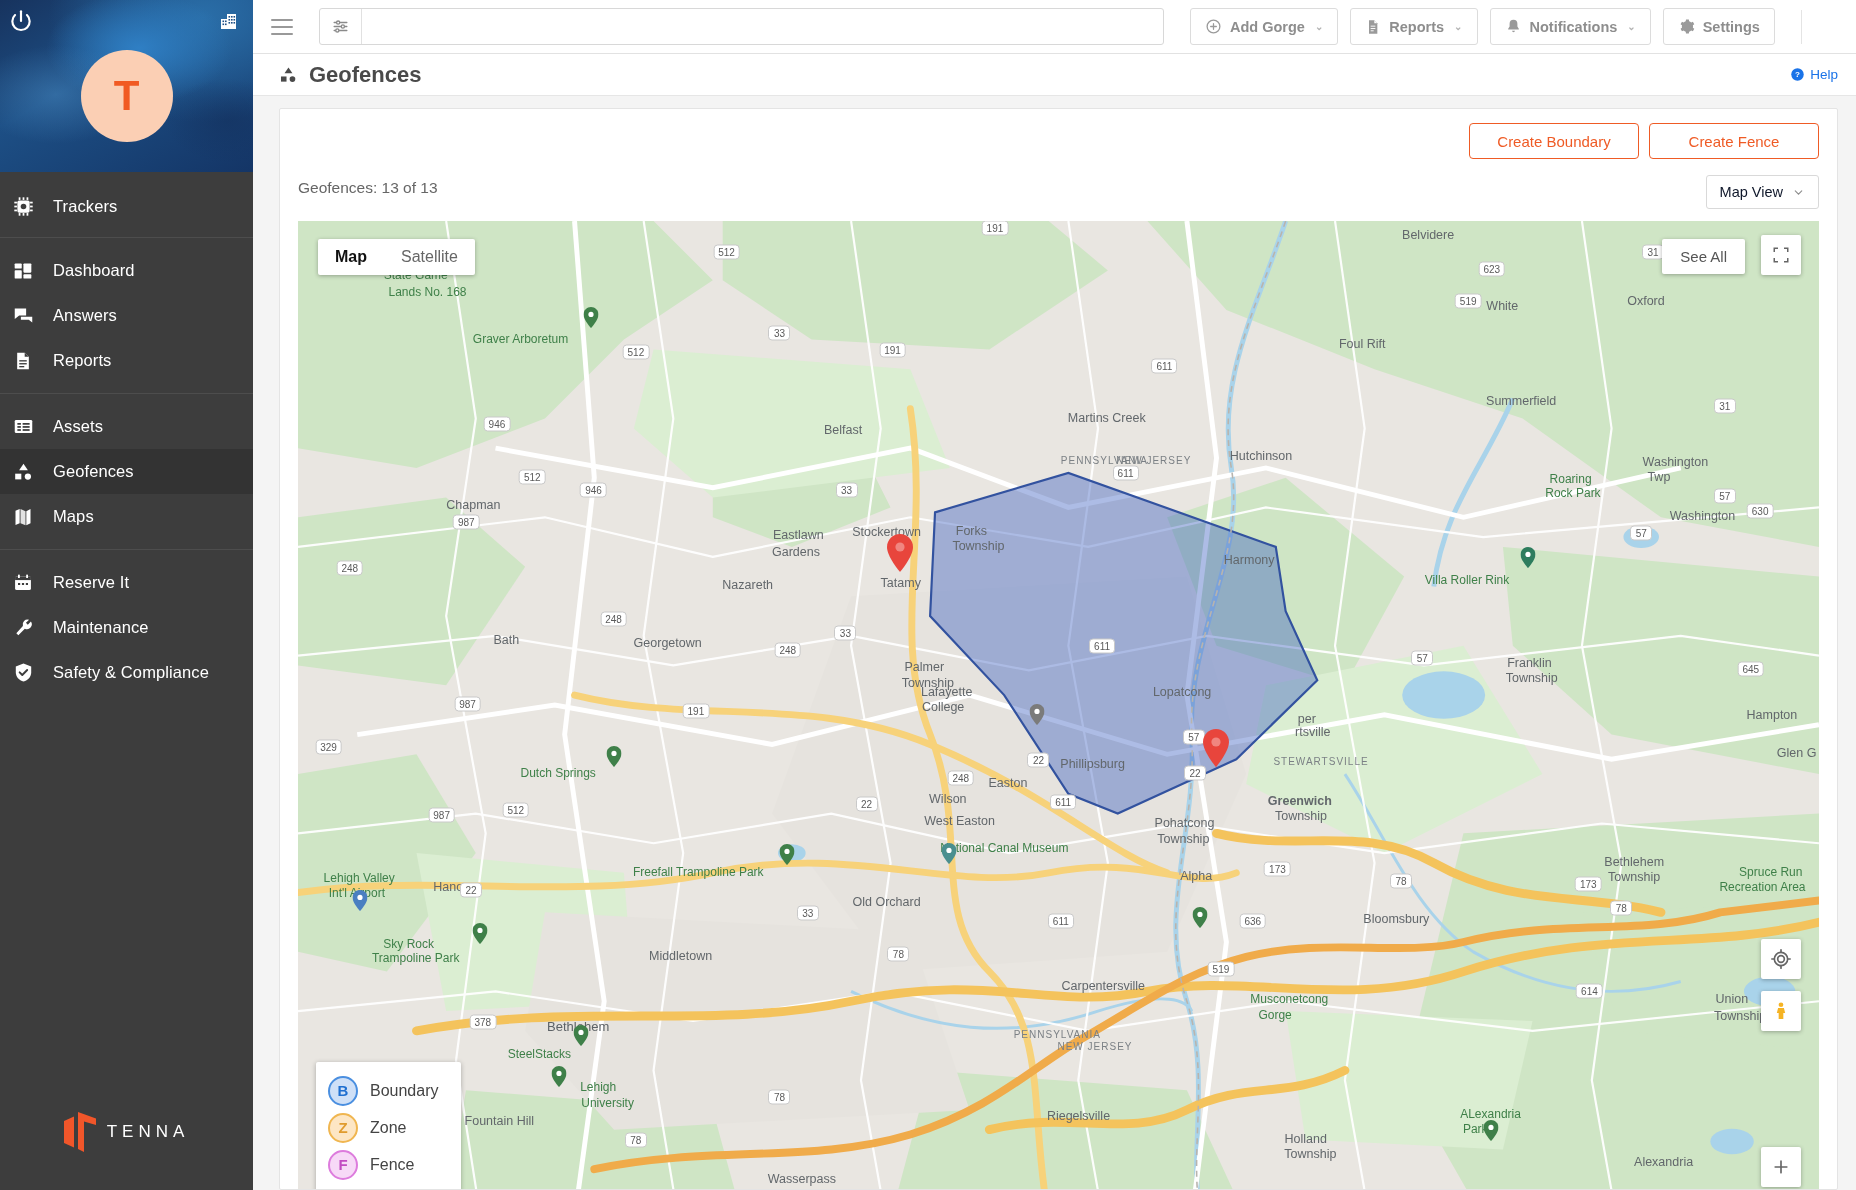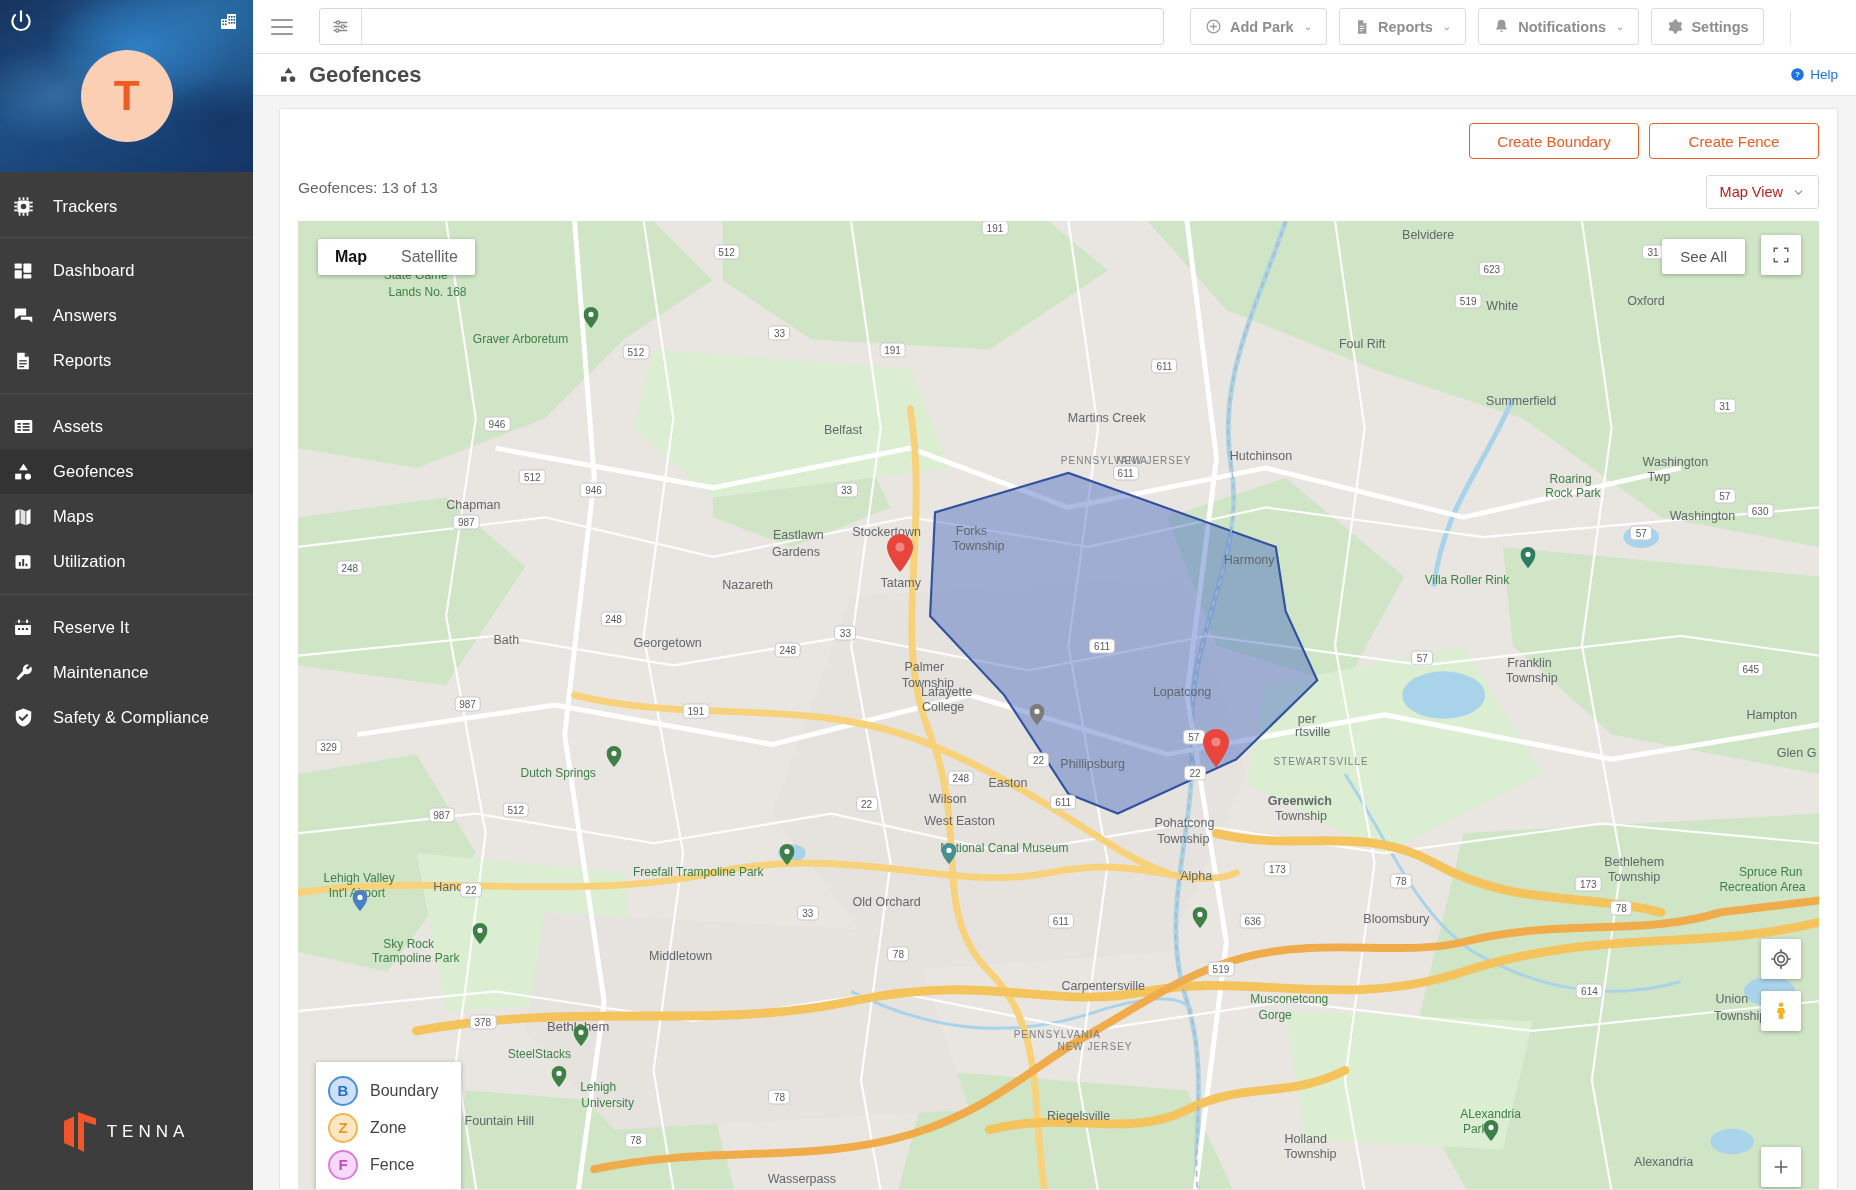--- a/index.html
+++ b/index.html
@@ -94,21 +94,21 @@
   .obtn {
     border: 1px solid #ef5b25; color: #ef5b25; background: #fff; border-radius: 4px;
     height: 36px; min-width: 170px; padding: 0 18px; font-size: 15px; cursor: pointer;
     font-family: inherit;
   }
   .meta-row { display:flex; align-items:flex-start; justify-content:space-between; }
   .geocount { font-size: 15.5px; color: #666; padding-top: 4px;}
   .mapview-btn {
     border: 1px solid #d9d9d9; background:#fff; border-radius: 3px; height: 34px;
     display:flex; align-items:center; gap: 9px; padding: 0 13px; cursor:pointer;
-    font-size: 14.5px; color:#b91c1c;
+    font-size: 14.5px; color:#0f172a;
   }
 
   
   .mapwrap { position: relative; flex: 1 1 auto; margin-top: 12px; overflow: hidden; background: #e8e6e1; }
   .mapcanvas { position:absolute; inset:0; }
   .maptype {
     position:absolute; left: 20px; top: 18px; display:flex; background:#fff; border-radius:2px;
     box-shadow: 0 1px 4px rgba(0,0,0,.3); overflow:hidden; z-index: 20;
   }
   .maptype div { padding: 9px 17px; font-size: 16px; color: #666; cursor:pointer; }
@@ -273,31 +273,20 @@
         <div class="nav-item">
           <span class="nav-ico">
             <svg viewBox="0 0 24 24" width="20" height="20" fill="#fff">
               <path d="M3 4.5l5-2v17l-5 2z"></path>
                 <path d="M9 2.5l6 2.5v17L9 19.5z" opacity=".85"></path>
                 <path d="M16 5l5-2.5v17L16 22z"></path>
             </svg>
           </span>
           <span>Maps</span>
         </div>
-        <div class="nav-item">
-          <span class="nav-ico">
-            <svg viewBox="0 0 24 24" width="20" height="20" fill="#fff">
-              <rect x="3" y="4" width="18" height="16" rx="2"></rect>
-              <rect x="7" y="12" width="2.4" height="5" fill="#3d3d3d"></rect>
-              <rect x="11" y="8.5" width="2.4" height="8.5" fill="#3d3d3d"></rect>
-              <rect x="15" y="14" width="2.4" height="3" fill="#3d3d3d"></rect>
-            </svg>
-          </span>
-          <span>Utilization</span>
-        </div>
       </div>
 
       <div class="nav-group">
         <div class="nav-item">
           <span class="nav-ico">
             <svg viewBox="0 0 24 24" width="20" height="20" fill="#fff">
               <rect x="2.5" y="4" width="19" height="16.5" rx="2"></rect>
               <rect x="2.5" y="4" width="19" height="4.5" fill="#3d3d3d"></rect>
               <rect x="6" y="2" width="2.2" height="4"></rect>
                 <rect x="15.8" y="2" width="2.2" height="4"></rect>
@@ -356,21 +345,21 @@
           </svg>
         </span>
       </div>
 
       <div class="topbtns">
         <button class="tbtn">
           <svg viewBox="0 0 24 24" width="17" height="17" fill="none" stroke="#9a9a9a" stroke-width="1.8">
             <circle cx="12" cy="12" r="9"></circle>
               <path d="M12 8v8M8 12h8" stroke-linecap="round"></path>
           </svg>
-          <span>Add Park</span>
+          <span>Add Gorge</span>
           <span class="caret">⌄</span>
         </button>
         <button class="tbtn">
           <svg viewBox="0 0 24 24" width="16" height="16" fill="#9a9a9a">
             <path d="M6 2h8l4.5 4.5V22H6z"></path>
               <path d="M14 2v4.5h4.5" fill="#fff"></path>
             <rect x="8.5" y="10" width="7" height="1.4" fill="#fff"></rect>
             <rect x="8.5" y="13.5" width="7" height="1.4" fill="#fff"></rect>
             <rect x="8.5" y="17" width="4.5" height="1.4" fill="#fff"></rect>
           </svg>

